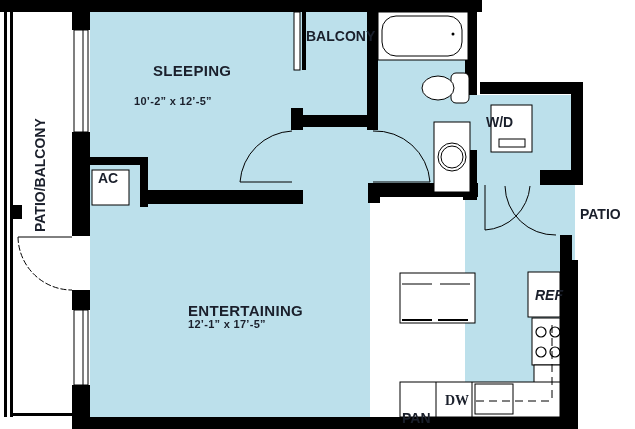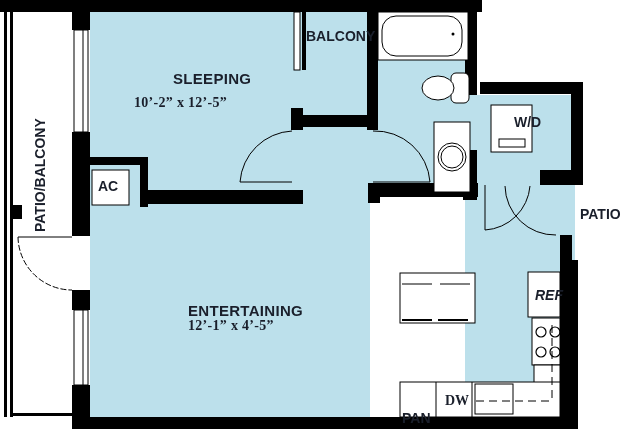--- a/index.html
+++ b/index.html
@@ -1,20 +1,20 @@
 <!DOCTYPE html>
 <html><head>
 <meta charset="utf-8">
 <style>
   html, body { margin: 0; padding: 0; background: #ffffff; }
   body { width: 635px; height: 429px; overflow: hidden; position: relative; }
   #plan { position: absolute; left: 0; top: 0; width: 635px; height: 429px; }
   .lbl { position: absolute; font-family: "Liberation Sans", sans-serif; font-weight: bold; color: #1a1f2b; white-space: nowrap; }
   .room-name { font-size: 15px; letter-spacing: 0.3px; }
-  .room-dim { font-size: 14px; font-weight: bold; letter-spacing: 0.3px; font-family: Liberation Serif, serif; }
+  .room-dim { font-size: 11px; font-weight: bold; letter-spacing: 0.3px; }
   .small { font-size: 14px; }
   .vert { transform: rotate(-90deg); transform-origin: left top; }
 </style>
 </head>
 <body>
 
 <svg id="plan" viewBox="0 0 635 429" xmlns="http://www.w3.org/2000/svg">
 
   <g fill="#bce0eb">
     <rect x="90" y="12" width="280" height="405"></rect>
@@ -128,29 +128,29 @@
     <line x1="552" y1="325" x2="552" y2="401" stroke-dasharray="8,5"></line>
   </g>
   <g fill="none" stroke="#000" stroke-width="1.2">
     <circle cx="541" cy="332" r="5"></circle>
     <circle cx="555" cy="332" r="5"></circle>
     <circle cx="541" cy="352" r="5"></circle>
     <circle cx="555" cy="352" r="5"></circle>
   </g>
 </svg>
 
-<div class="lbl room-name" style="left:153px;top:70px;margin-left:20px;">SLEEPING</div>
+<div class="lbl room-name" style="left:153px;top:62px;">SLEEPING</div>
 <div class="lbl room-dim" style="left:134px;top:95px;">10’-2” x 12’-5”</div>
 
 <div class="lbl room-name" style="left:188px;top:302px;">ENTERTAINING</div>
-<div class="lbl room-dim" style="left:188px;top:318px;">12’-1” x 4’-5”</div>
+<div class="lbl room-dim" style="left:188px;top:318px;">12’-1” x 17’-5”</div>
 
 <div class="lbl small" style="left:306px;top:28px;">BALCONY</div>
 
 <div class="lbl small vert" style="left:32px;top:232px;">PATIO/BALCONY</div>
 
 <div class="lbl small" style="left:580px;top:206px;">PATIO</div>
 
-<div class="lbl small" style="left:98px;top:178px;">AC</div>
-<div class="lbl small" style="left:514px;top:114px;">W/D</div>
+<div class="lbl small" style="left:98px;top:170px;">AC</div>
+<div class="lbl small" style="left:486px;top:114px;">W/D</div>
 <div class="lbl small" style="left:535px;top:287px;font-style:italic;">REF</div>
 <div class="lbl small" style="left:402px;top:410px;">PAN</div>
 <div class="lbl small" style="left:445px;top:393px;font-family:Liberation Serif, serif;">DW</div>
 
 </body></html>

